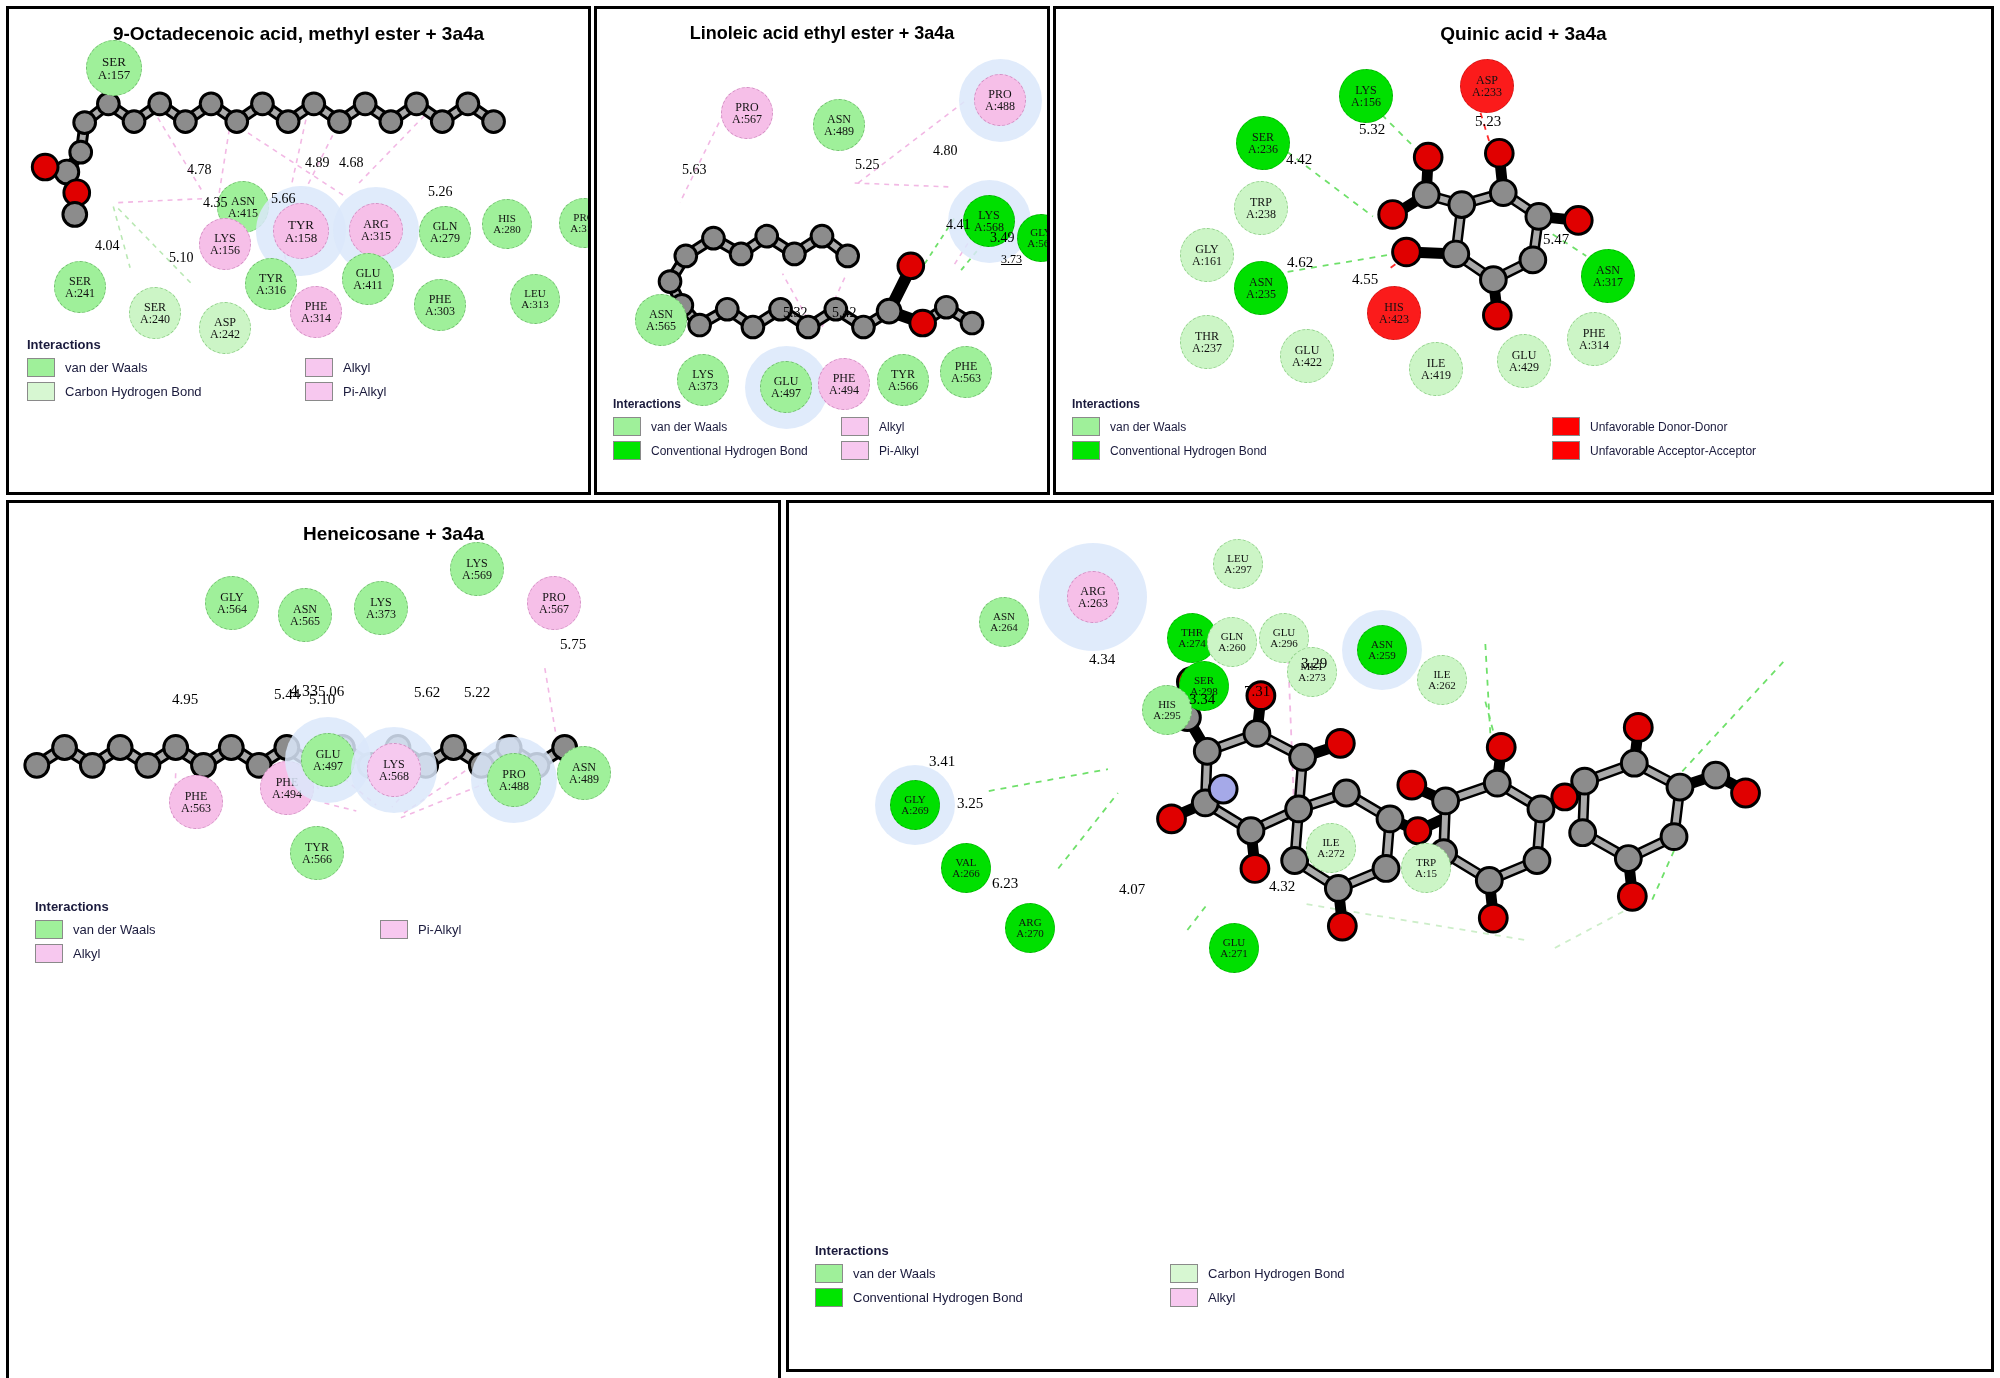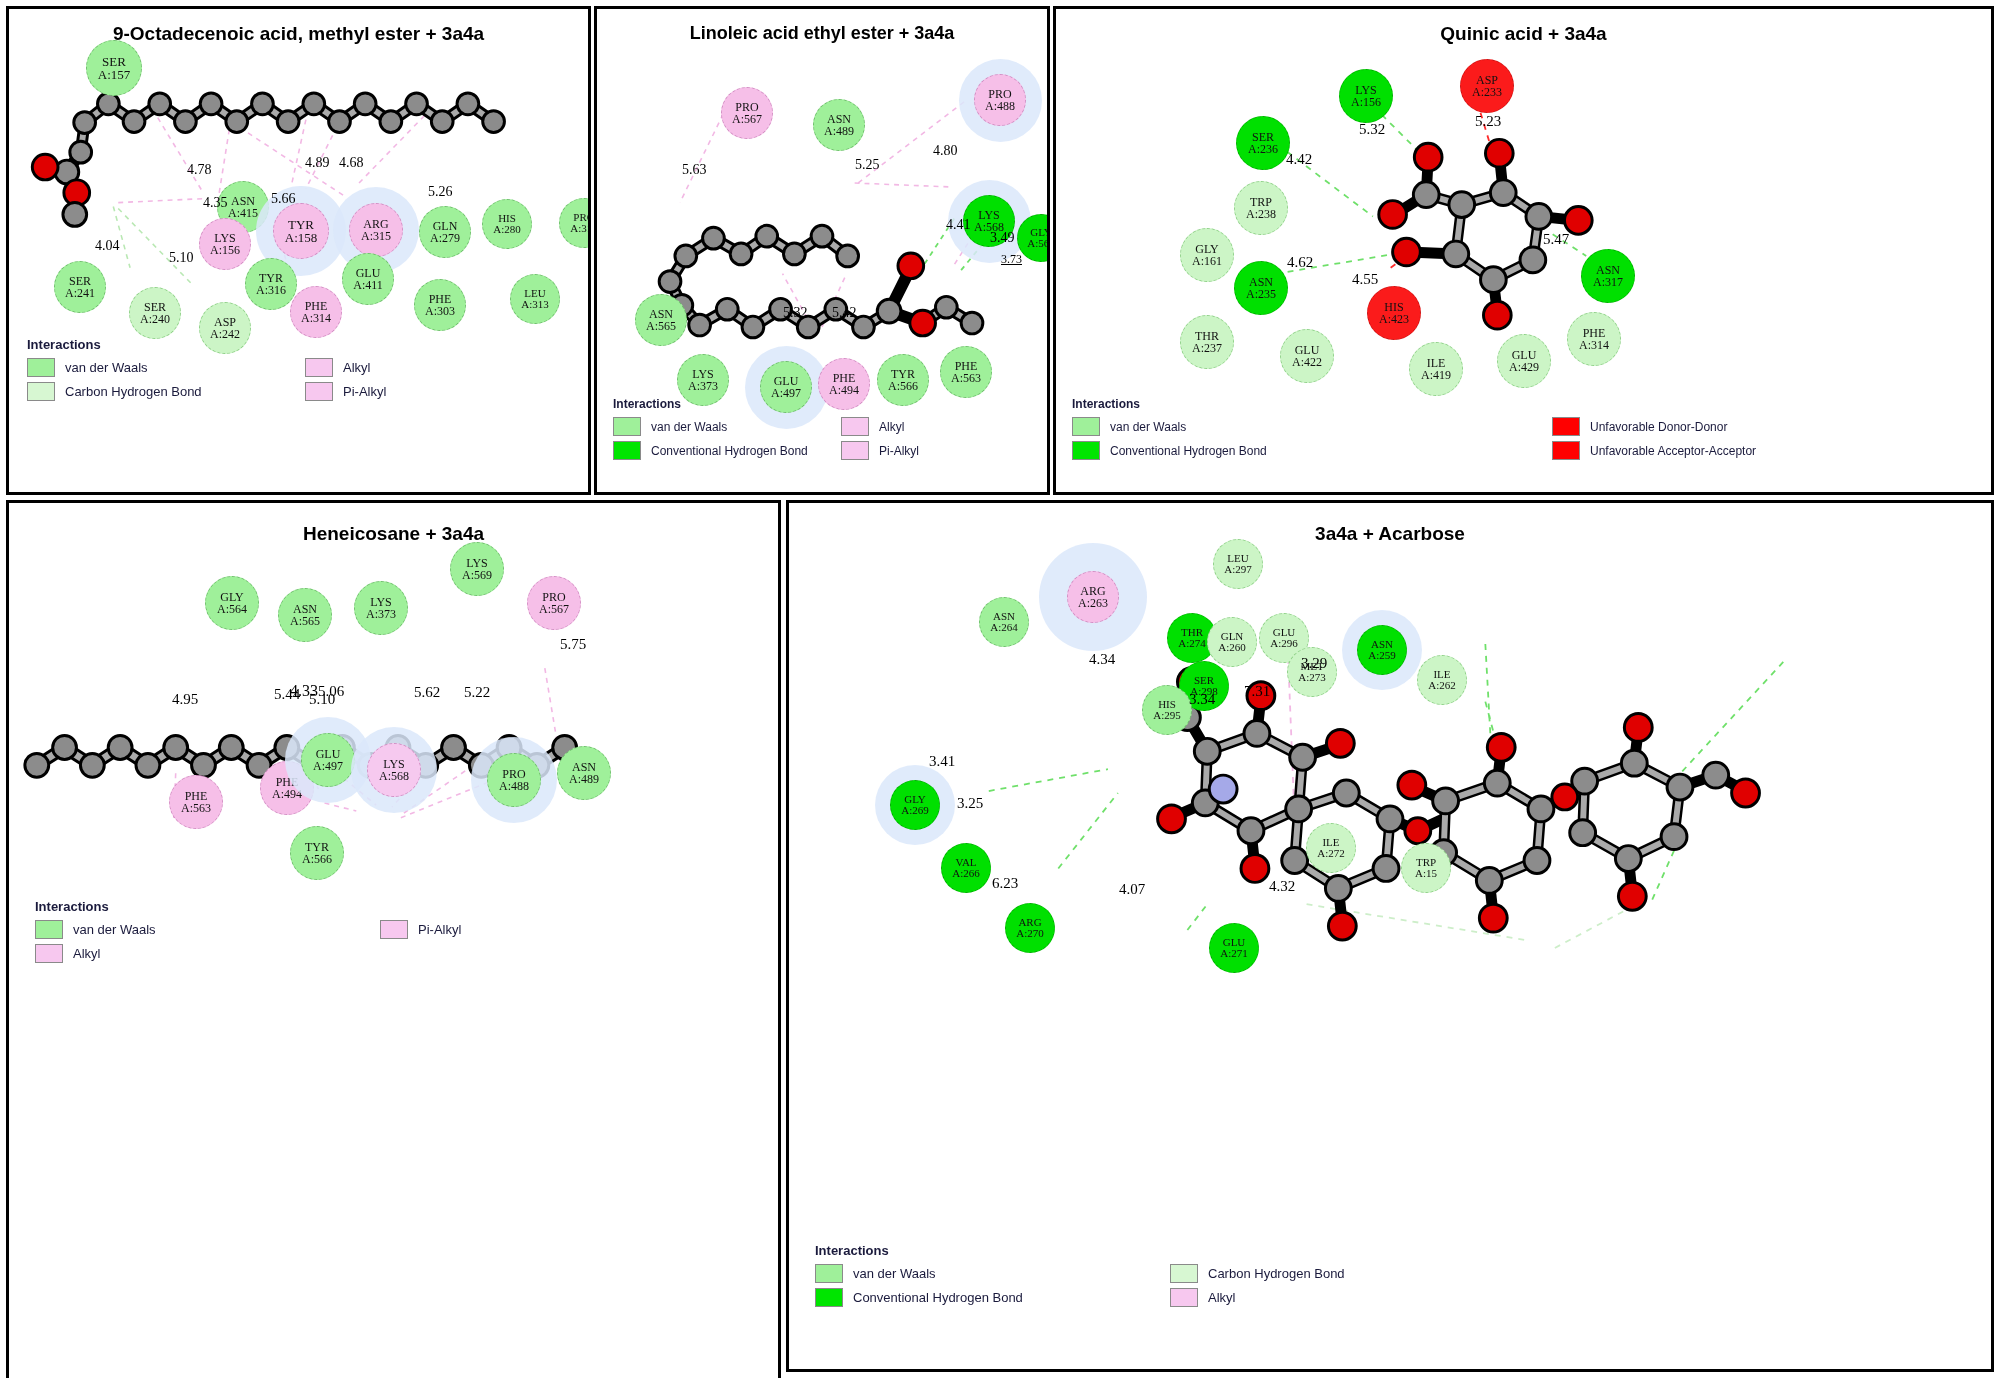--- a/index.html
+++ b/index.html
@@ -634,21 +634,20 @@
           <div class="lg-item">
             <span class="lg-sw sw-pialkyl"></span>
             <span class="lg-tx">Pi-Alkyl</span>
           </div>
         </div>
       </div>
     </div>
   </div>
 
   <div class="panel" style="left:786px;top:500px;width:1208px;height:872px;">
-    <div class="panel-title" style="top:20px;font-size:19px;">3a4a + Acarbose</div>
 
     <svg class="molsvg" viewBox="0 0 1208 872">
       <g stroke="#f2b8e4" stroke-width="1.8" stroke-dasharray="6,6" fill="none">
         <path d="M500,120 L508,320"></path>
       </g>
       <g stroke="#6fe06a" stroke-width="1.8" stroke-dasharray="6,6" fill="none">
         <path d="M700,142 L706,250"></path>
         <path d="M700,200 L716,260"></path>
         <path d="M1000,160 L880,290"></path>
         <path d="M200,290 L320,268"></path>

